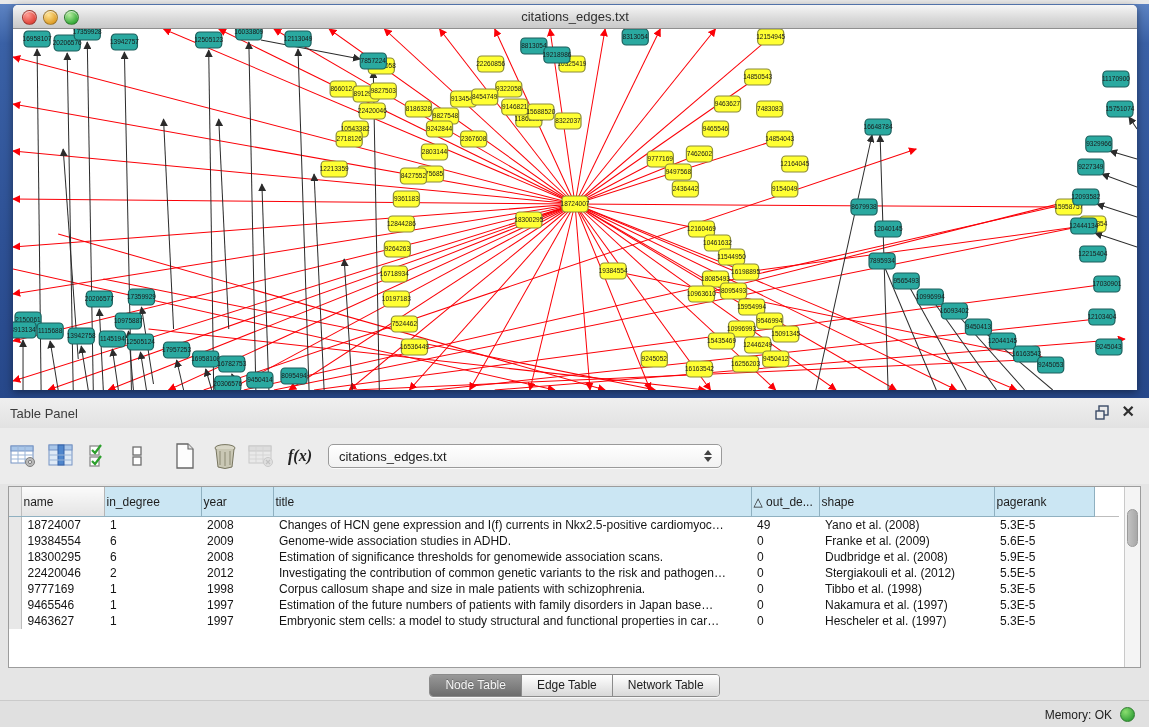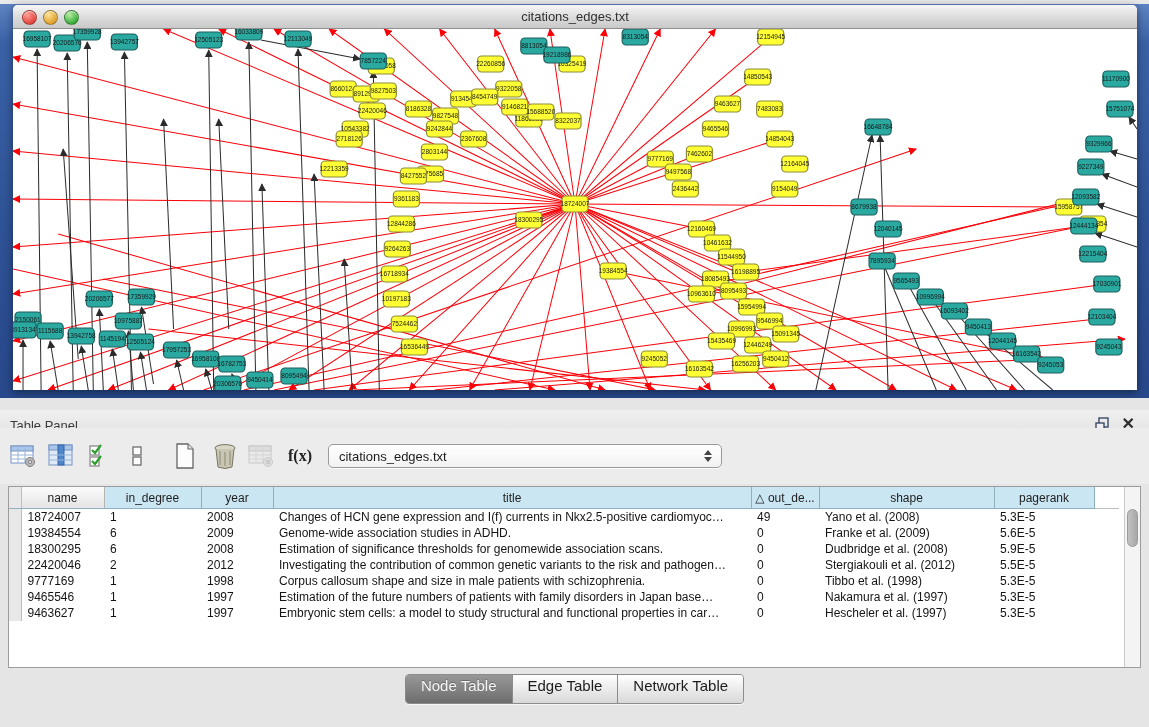--- a/index.html
+++ b/index.html
@@ -22,61 +22,61 @@
   .tl{width:13px;height:13px;border-radius:50%;border:1px solid rgba(0,0,0,.3);
       box-shadow:inset 0 1px 1px rgba(255,255,255,.7);}
   .tl.red{background:radial-gradient(circle at 35% 30%,#ff9d94,#e2463c 70%);}
   .tl.yellow{background:radial-gradient(circle at 35% 30%,#ffe394,#e0a12b 70%);}
   .tl.green{background:radial-gradient(circle at 35% 30%,#b6eda0,#39ad3b 70%);}
   .net-canvas{flex:1;position:relative;background:#fff;overflow:hidden;}
   .net-canvas svg{position:absolute;left:0;top:0;width:100%;height:100%;}
   
   .table-panel{position:absolute;left:0;top:398px;width:1149px;height:329px;
       background:#e5e5e5;}
-  .panel-titlebar{position:absolute;left:0;top:12px;right:0;height:30px;
+  .panel-titlebar{position:absolute;left:0;top:0;right:0;height:30px;
       display:flex;align-items:center;background:linear-gradient(#efefef,#e2e2e2);}
   .panel-titlebar .ptitle{font-size:13px;color:#3c3c3c;margin-left:10px;}
   .panel-controls{position:absolute;right:14px;top:6px;display:flex;align-items:center;gap:12px;}
   .float-ic svg{display:block;}
   .close-ic{font-size:16px;font-weight:bold;color:#2f2f2f;line-height:16px;cursor:default;}
   .toolbar{position:absolute;left:0;top:30px;right:0;height:56px;background:#ececec;
       display:flex;align-items:center;}
   .tb-ic{width:30px;height:28px;margin-left:8px;display:flex;align-items:center;justify-content:center;}
   .tb-ic svg{display:block;}
-  .fx{font-family:"Liberation Serif",serif;font-weight:bold;
+  .fx{font-family:"Liberation Serif",serif;font-style:italic;font-weight:bold;
       font-size:16px;color:#222;margin-left:12px;}
   .dropdown{margin-left:16px;width:392px;height:22px;border:1px solid #9a9a9a;border-radius:5px;
       background:linear-gradient(#ffffff,#f2f2f2);display:flex;align-items:center;
       box-shadow:0 1px 0 rgba(255,255,255,.8);}
   .dropdown .val{flex:1;font-size:13px;color:#1c1c1c;padding-left:10px;}
   .spin{display:flex;flex-direction:column;gap:2px;margin-right:9px;}
   .spin i{display:block;width:0;height:0;border-left:4px solid transparent;border-right:4px solid transparent;}
   .spin .up{border-bottom:5px solid #444;}
   .spin .dn{border-top:5px solid #444;}
   
   .table-wrap{position:absolute;left:8px;top:88px;width:1133px;height:182px;
       background:#fff;border:1px solid #9c9c9c;box-sizing:border-box;}
   table.nt{border-collapse:collapse;table-layout:fixed;width:1110px;}
   table.nt th{background:#cbe6f3;border-right:1px solid #8fb0c0;border-bottom:1px solid #8fb0c0;
-      font-weight:normal;font-size:12px;color:#1d1d1d;height:21px;text-align:center;
+      font-weight:normal;font-size:12px;color:#1d1d1d;height:29px;text-align:left;
       overflow:hidden;white-space:nowrap;padding:0 2px;}
   table.nt th.col-name{background:linear-gradient(#fbfbfb,#e4e4e4);border-right:1px solid #b5b5b5;}
   table.nt th.gutter,table.nt td.gutter{background:#e8e8e8;border-right:1px solid #bdbdbd;padding:0;}
   table.nt th.filler{background:#fff;border-right:none;border-bottom:1px solid #bdbdbd;}
   table.nt td{font-size:12px;color:#141414;height:16px;line-height:16px;
       padding:0 2px 0 6px;white-space:nowrap;overflow:hidden;}
   .vscroll{position:absolute;top:0;right:0;width:15px;bottom:0;background:#f4f4f4;
       border-left:1px solid #c9c9c9;}
   .vthumb{position:absolute;left:2px;right:2px;top:22px;height:36px;border-radius:6px;
       background:linear-gradient(90deg,#c2c2c2,#a8a8a8);border:1px solid #9a9a9a;}
   
   .tabs{position:absolute;left:0;top:276px;right:0;display:flex;justify-content:center;}
   .seggroup{display:flex;border:1px solid #8b8b8b;border-radius:4px;overflow:hidden;
       box-shadow:0 1px 0 rgba(255,255,255,.7);}
-  .seg{padding:0 15px;font-size:15px;height:28px;line-height:21px;color:#1d1d1d;
+  .seg{padding:0 15px;font-size:12px;height:21px;line-height:21px;color:#1d1d1d;
       background:linear-gradient(#ffffff,#d8d8d8);border-right:1px solid #8b8b8b;cursor:default;}
   .seg:last-child{border-right:none;}
   .seg.sel{background:linear-gradient(#989898,#6d6d6d);color:#f5f5f5;text-shadow:0 -1px 0 rgba(0,0,0,.25);}
   
   .statusbar{position:absolute;left:0;top:302px;right:0;height:27px;background:#e0e0e0;
       border-top:1px solid #cacaca;display:flex;align-items:center;justify-content:flex-end;}
   .mem-label{font-size:12px;color:#222;margin-right:8px;}
   .mem-dot{width:13px;height:13px;border-radius:50%;margin-right:14px;
       border:1px solid #2f7d2f;background:radial-gradient(circle at 35% 30%,#8ade6f,#36a23a 75%);}
 </style>
@@ -622,13 +622,17 @@
   </div>
 
   <div class="tabs">
     <div class="seggroup">
         <div class="seg sel">Node Table</div>
         <div class="seg">Edge Table</div>
         <div class="seg">Network Table</div>
       </div>
   </div>
 
+  <div class="statusbar">
+    <span class="mem-label">Memory: OK</span>
+    <span class="mem-dot"></span>
+  </div>
 </div>
 
 </body></html>

